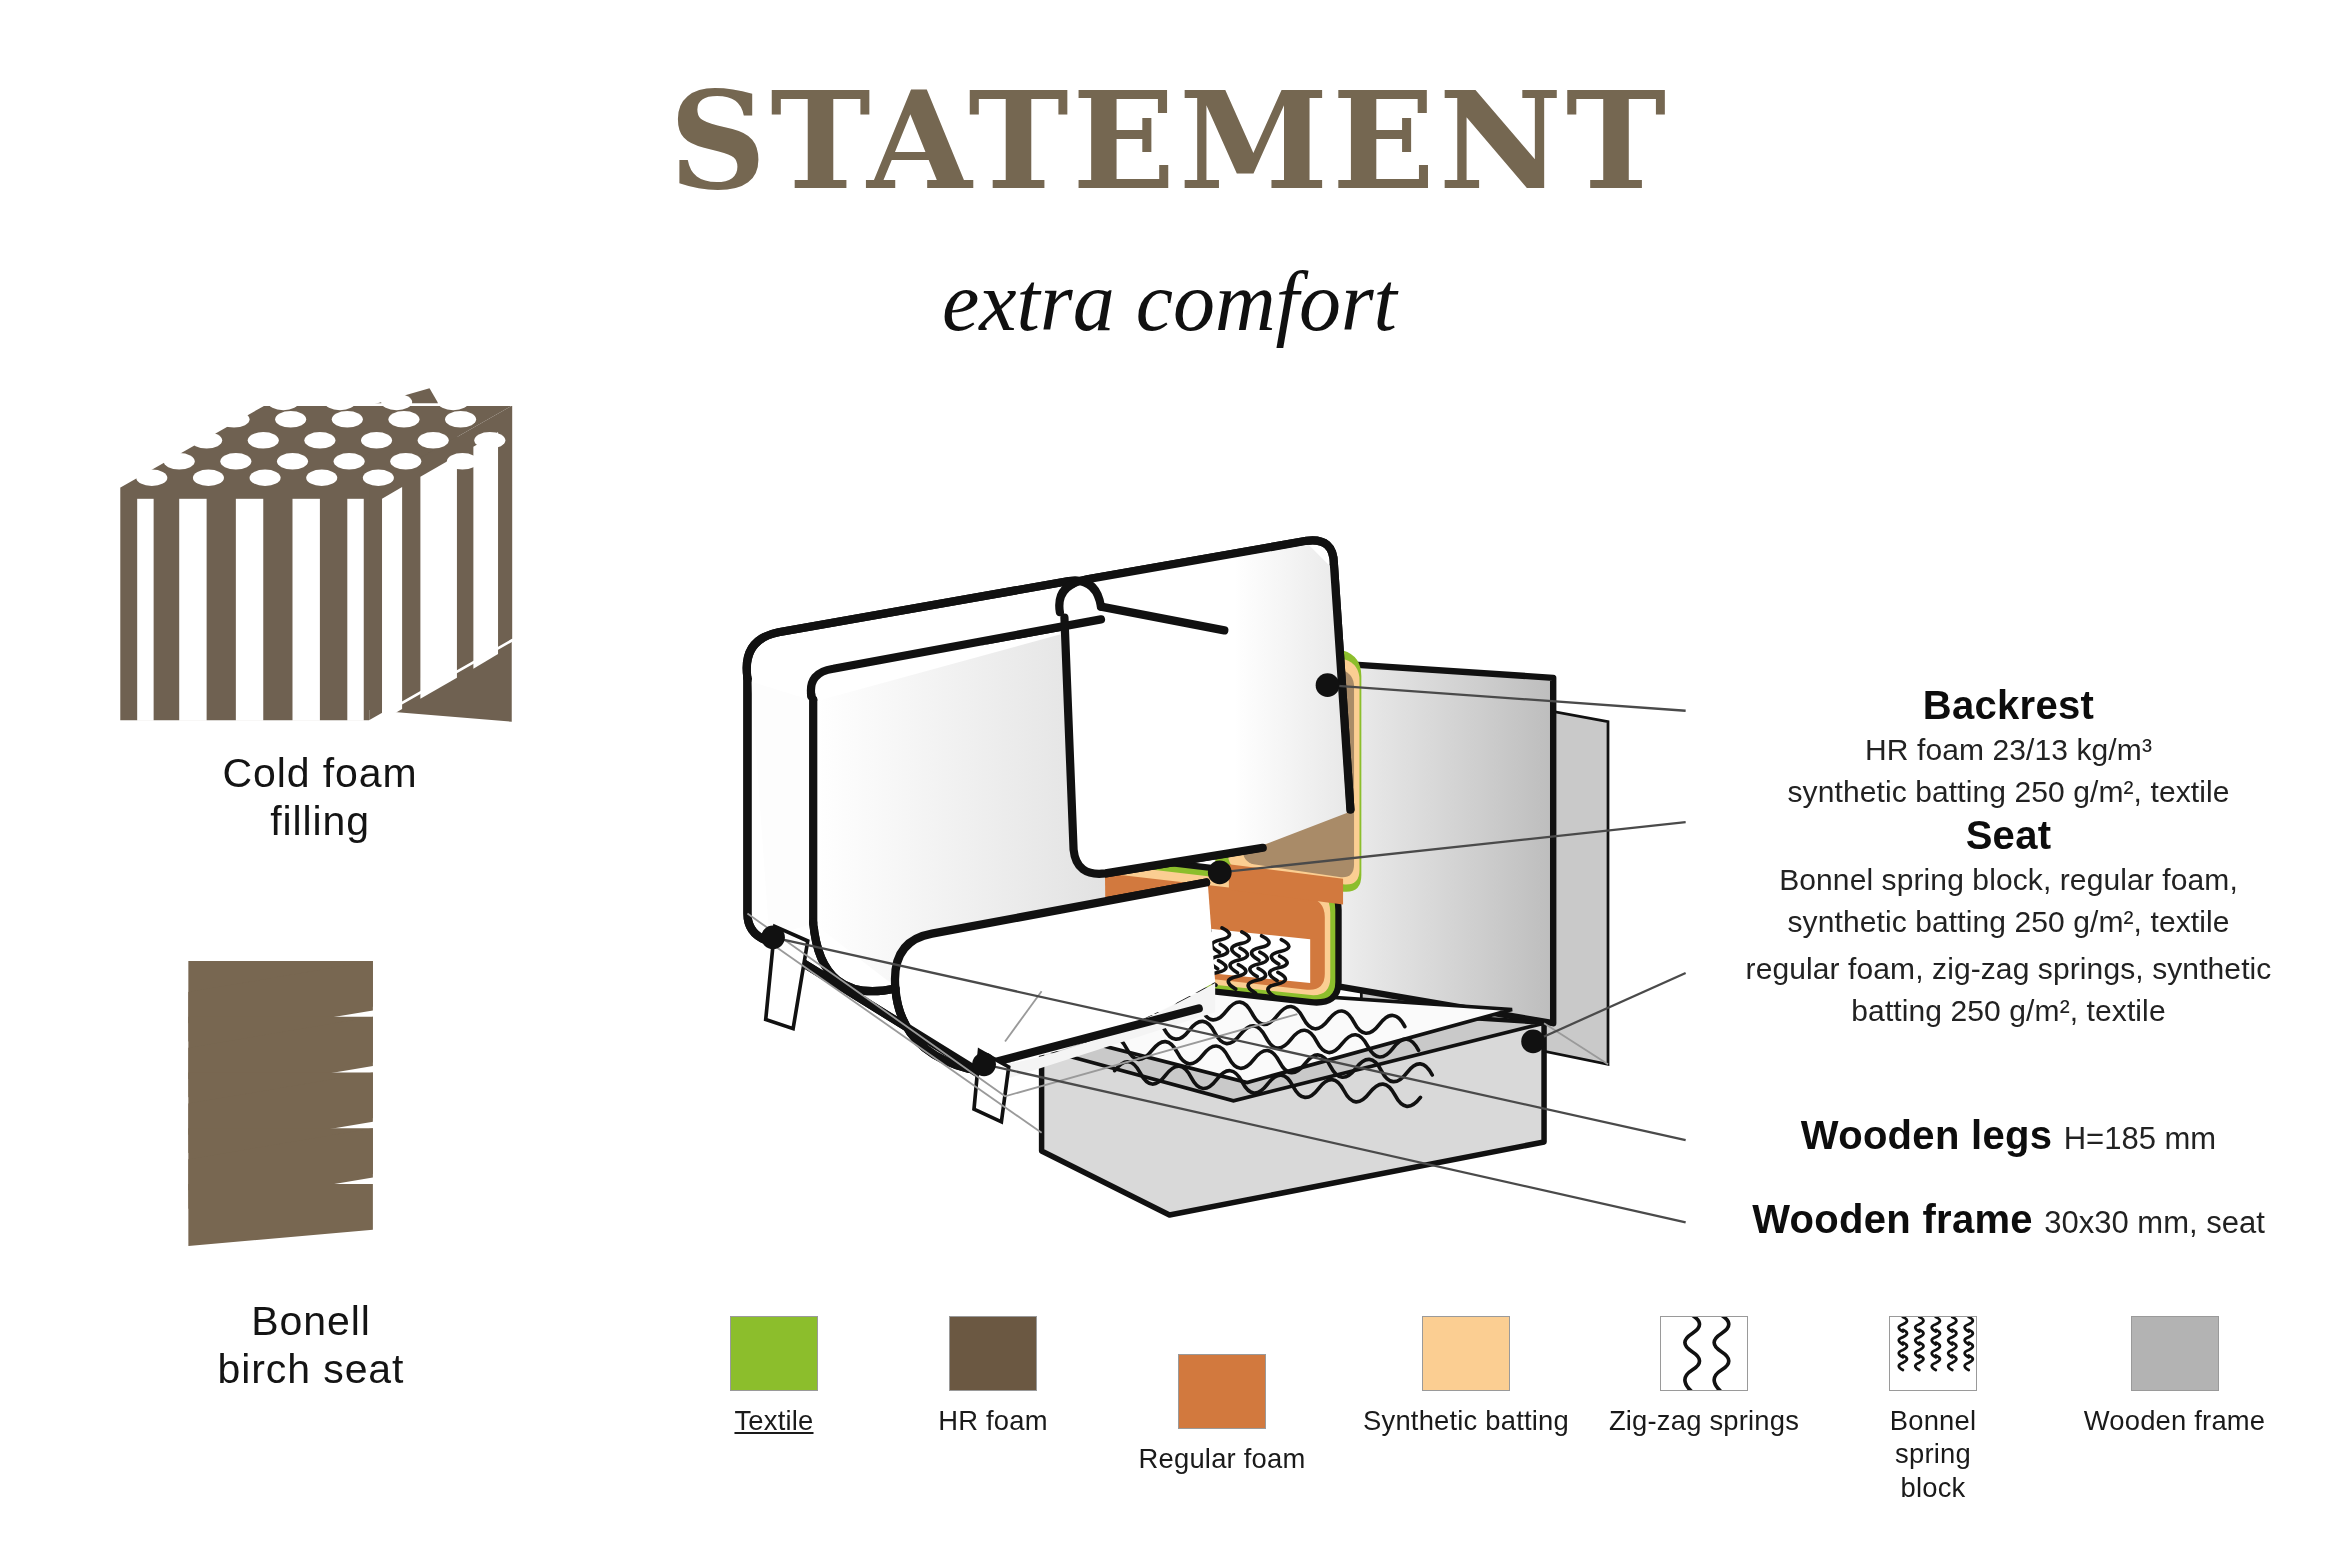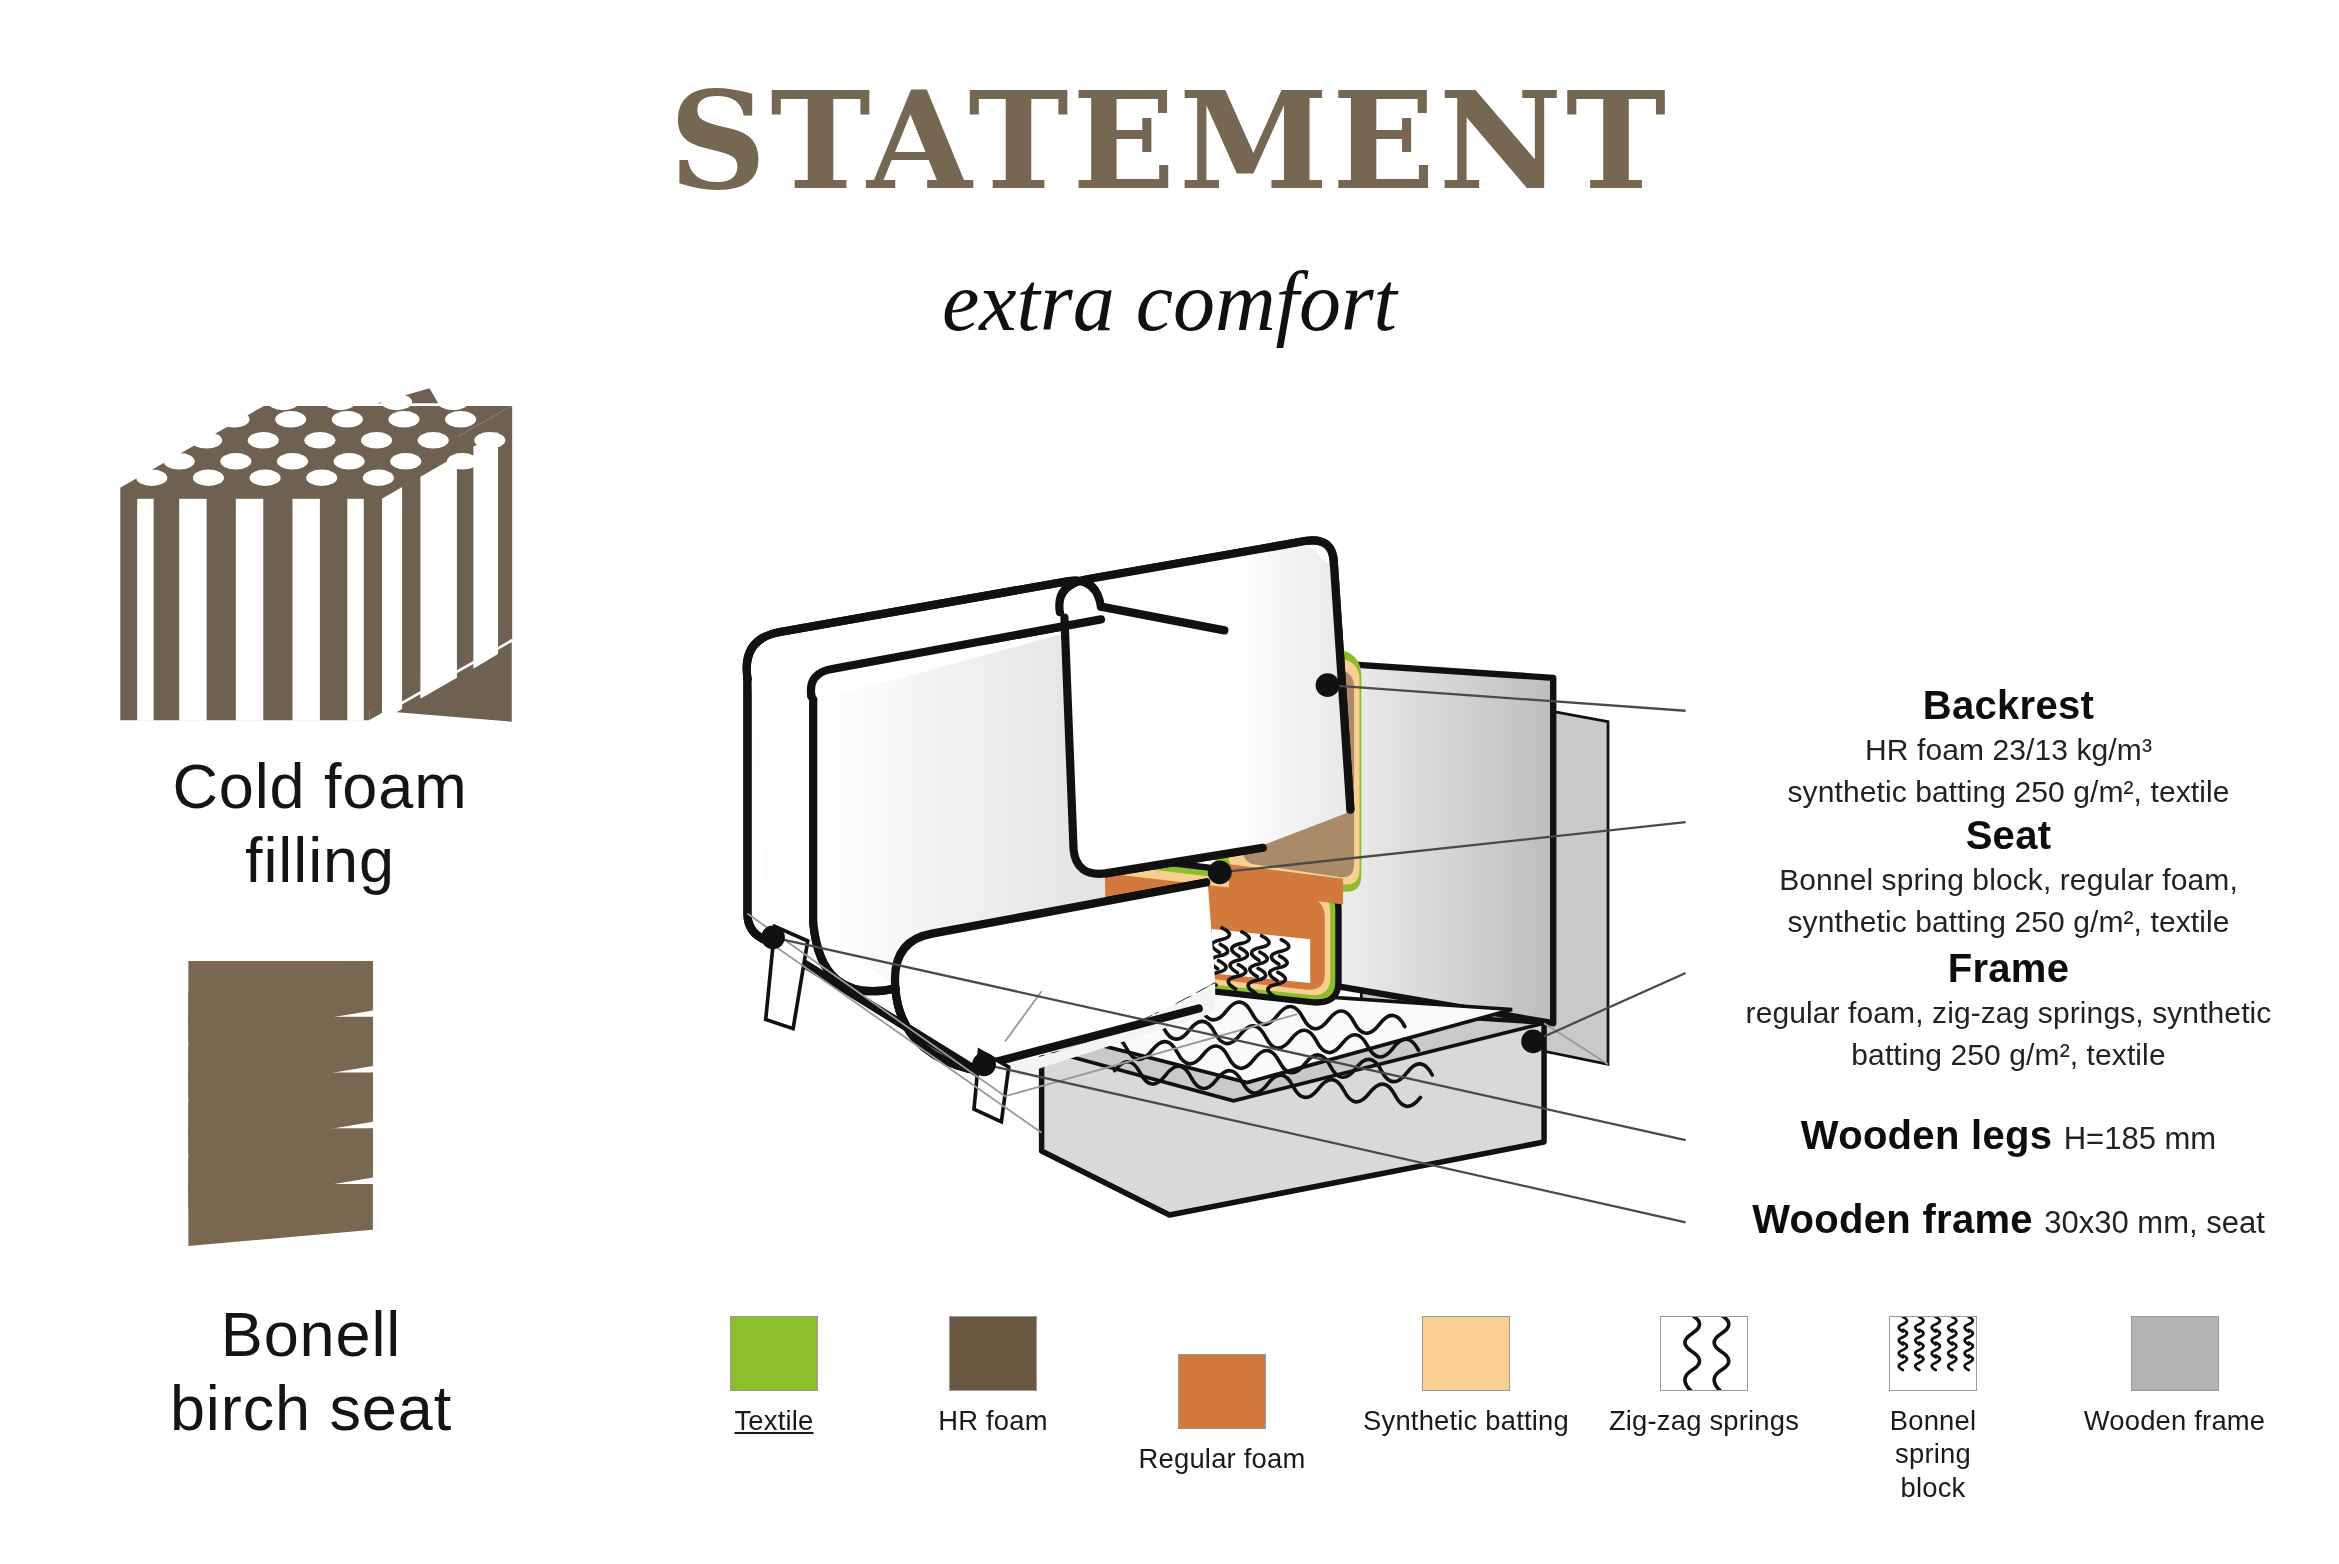--- a/index.html
+++ b/index.html
@@ -15,21 +15,21 @@
     color:#756751;line-height:1;
   }
   #subtitle{
     left:0;right:0;top:260px;text-align:center;
     font-family:"Liberation Serif",serif;
     font-style:italic;font-size:84px;color:#101010;line-height:1;
   }
 
   
   .icon-caption{
-    text-align:center;font-size:63px;line-height:1.18;
+    text-align:center;font-size:41px;line-height:1.18;
     color:#141414;font-family:"Liberation Sans",sans-serif;
     letter-spacing:0.9px;font-weight:300;
   }
 
   
   .spec{left:1716px;width:585px;text-align:center;}
   .spec h3{
     margin:0;font-size:40px;font-weight:700;color:#0d0d0d;
     letter-spacing:0.3px;line-height:1.1;
   }
@@ -361,21 +361,20 @@
   <p><span>synthetic batting 250 g/m², textile</span></p>
 </div>
 
 <div class="abs spec" style="top:813px;">
   <h3>Seat</h3>
   <p><span>Bonnel spring block, regular foam,</span></p>
   <p><span>synthetic batting 250 g/m², textile</span></p>
 </div>
 
 <div class="abs spec" style="top:946px;">
-  <h3>Frame</h3>
   <p><span>regular foam, zig-zag springs, synthetic</span></p>
   <p><span>batting 250 g/m², textile</span></p>
 </div>
 
 <div class="abs spec" style="top:1113px;">
   <h3><span>Wooden legs</span>
     <span class="sub">H=185 mm</span></h3>
 </div>
 
 <div class="abs spec" style="top:1197px;">

